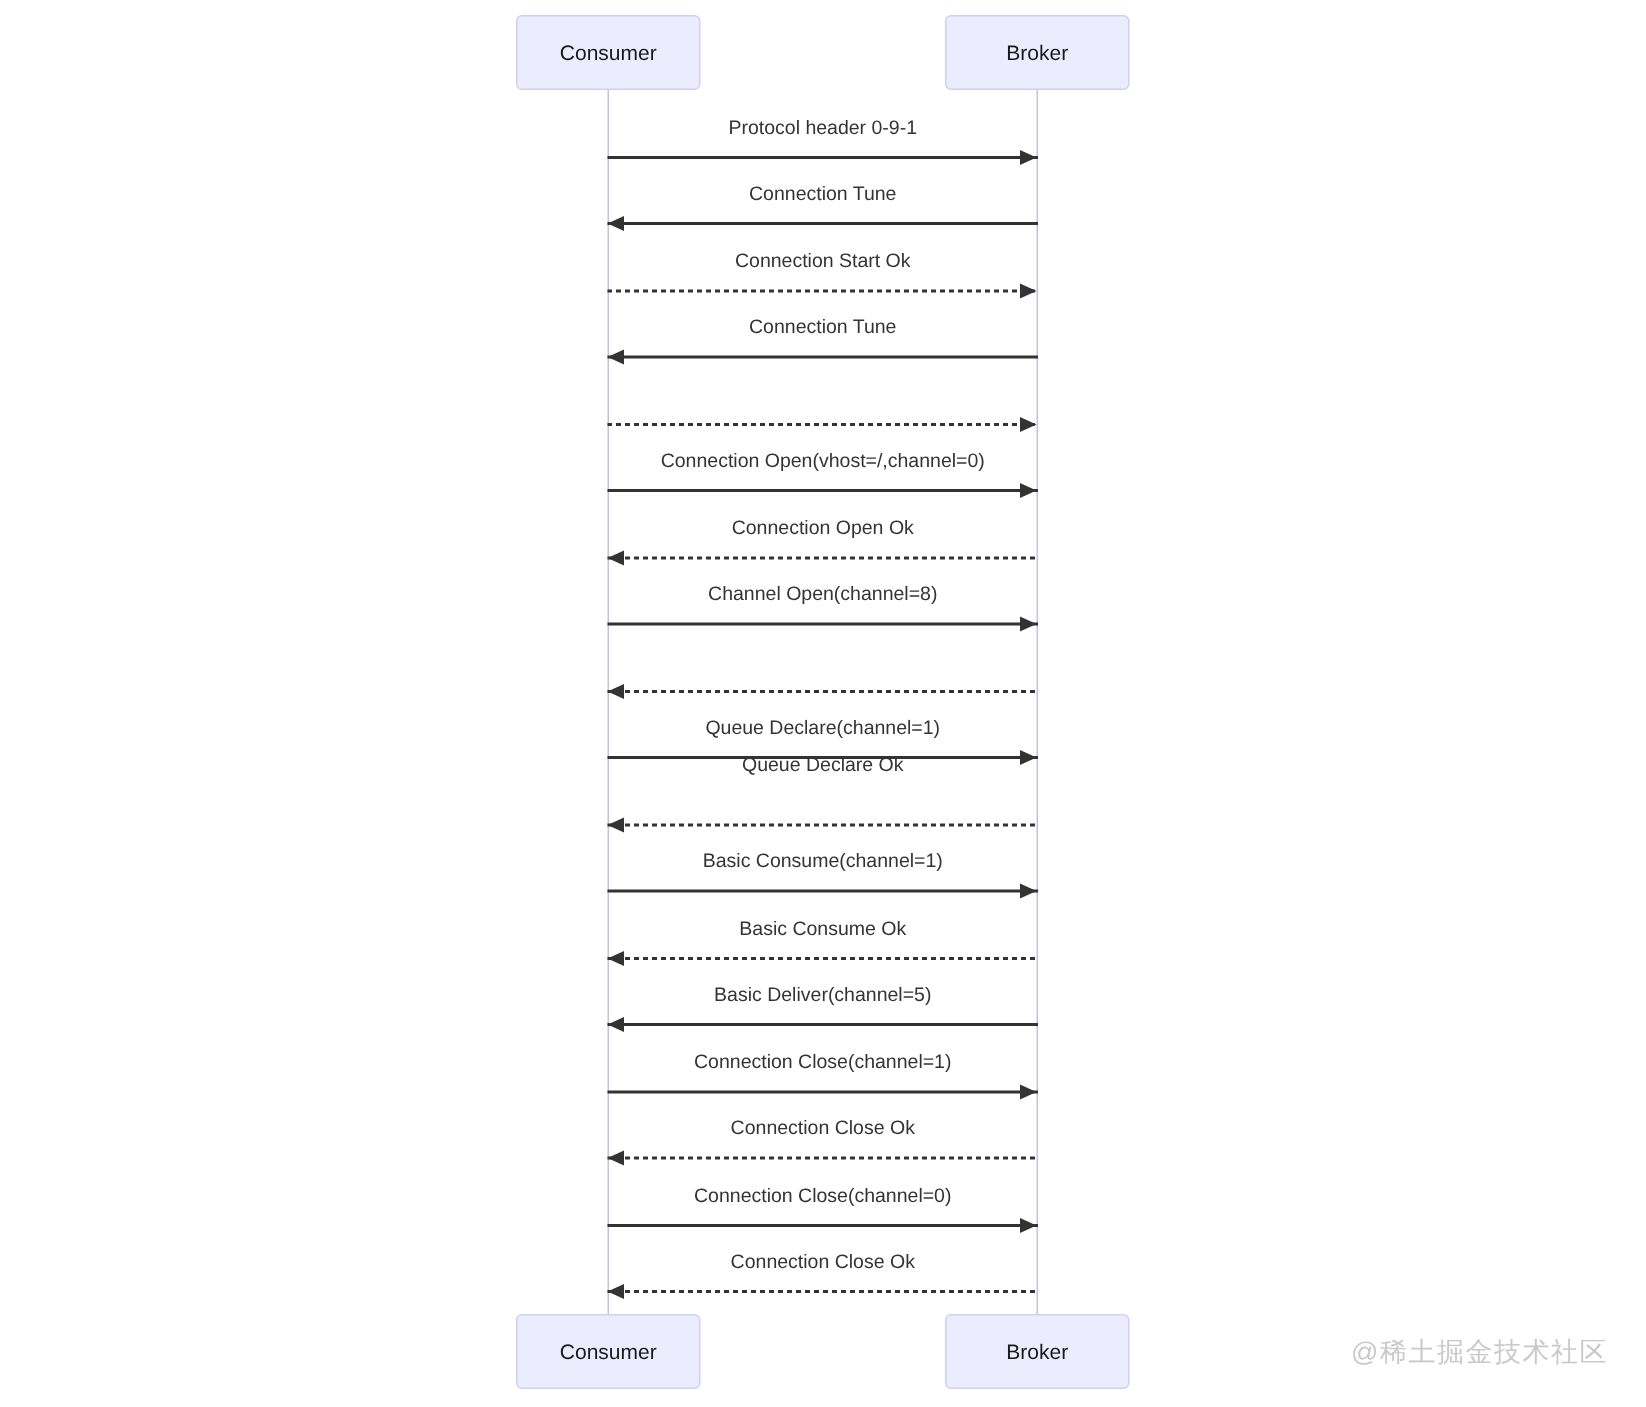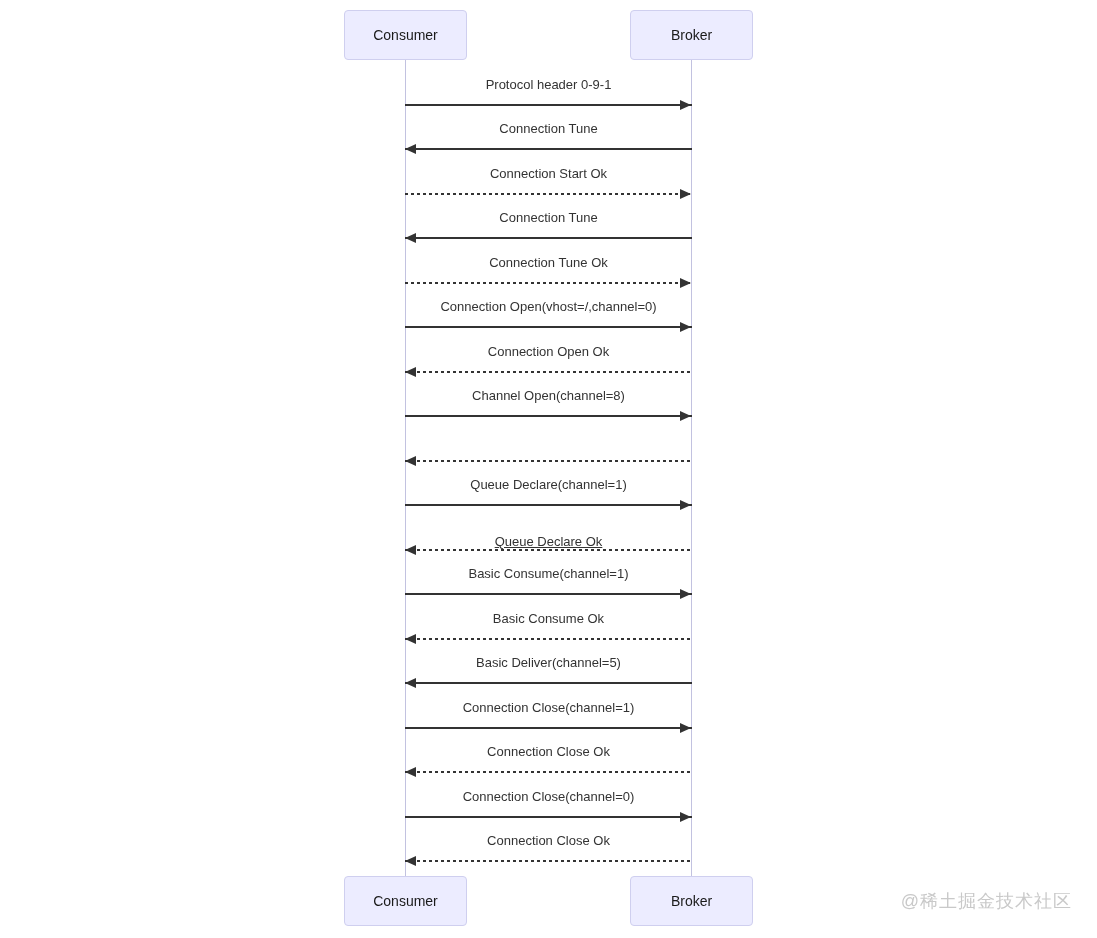--- a/index.html
+++ b/index.html
@@ -86,38 +86,37 @@
       <span class="arrow-head right" style="top: 100px;"></span>
       <div class="msg-label" style="top: 121.47px;">Connection Tune</div>
       <div class="msg-line solid" style="top: 148.47px;"></div>
       <span class="arrow-head left" style="top: 144.47px;"></span>
       <div class="msg-label" style="top: 165.94px;">Connection Start Ok</div>
       <div class="msg-line dashed" style="top: 192.94px;"></div>
       <span class="arrow-head right" style="top: 188.94px;"></span>
       <div class="msg-label" style="top: 210.41px;">Connection Tune</div>
       <div class="msg-line solid" style="top: 237.41px;"></div>
       <span class="arrow-head left" style="top: 233.41px;"></span>
-      <div class="msg-label" style="top: 254.88px;">Connection Tune Ok</div>
       <div class="msg-line dashed" style="top: 281.88px;"></div>
       <span class="arrow-head right" style="top: 277.88px;"></span>
       <div class="msg-label" style="top: 299.35px;">Connection Open(vhost=/,channel=0)</div>
       <div class="msg-line solid" style="top: 326.35px;"></div>
       <span class="arrow-head right" style="top: 322.35px;"></span>
       <div class="msg-label" style="top: 343.82px;">Connection Open Ok</div>
       <div class="msg-line dashed" style="top: 370.82px;"></div>
       <span class="arrow-head left" style="top: 366.82px;"></span>
       <div class="msg-label" style="top: 388.29px;">Channel Open(channel=8)</div>
       <div class="msg-line solid" style="top: 415.29px;"></div>
       <span class="arrow-head right" style="top: 411.29px;"></span>
       <div class="msg-line dashed" style="top: 459.76px;"></div>
       <span class="arrow-head left" style="top: 455.76px;"></span>
       <div class="msg-label" style="top: 477.23px;">Queue Declare(channel=1)</div>
       <div class="msg-line solid" style="top: 504.23px;"></div>
       <span class="arrow-head right" style="top: 500.23px;"></span>
-      <div class="msg-label" style="top: 534px; text-decoration: underline;">Queue Declare Ok</div>
+      <div class="msg-label" style="top: 502px;">Queue Declare Ok</div>
       <div class="msg-line dashed" style="top: 548.7px;"></div>
       <span class="arrow-head left" style="top: 544.7px;"></span>
       <div class="msg-label" style="top: 566.17px;">Basic Consume(channel=1)</div>
       <div class="msg-line solid" style="top: 593.17px;"></div>
       <span class="arrow-head right" style="top: 589.17px;"></span>
       <div class="msg-label" style="top: 610.64px;">Basic Consume Ok</div>
       <div class="msg-line dashed" style="top: 637.64px;"></div>
       <span class="arrow-head left" style="top: 633.64px;"></span>
       <div class="msg-label" style="top: 655.11px;">Basic Deliver(channel=5)</div>
       <div class="msg-line solid" style="top: 682.11px;"></div>

